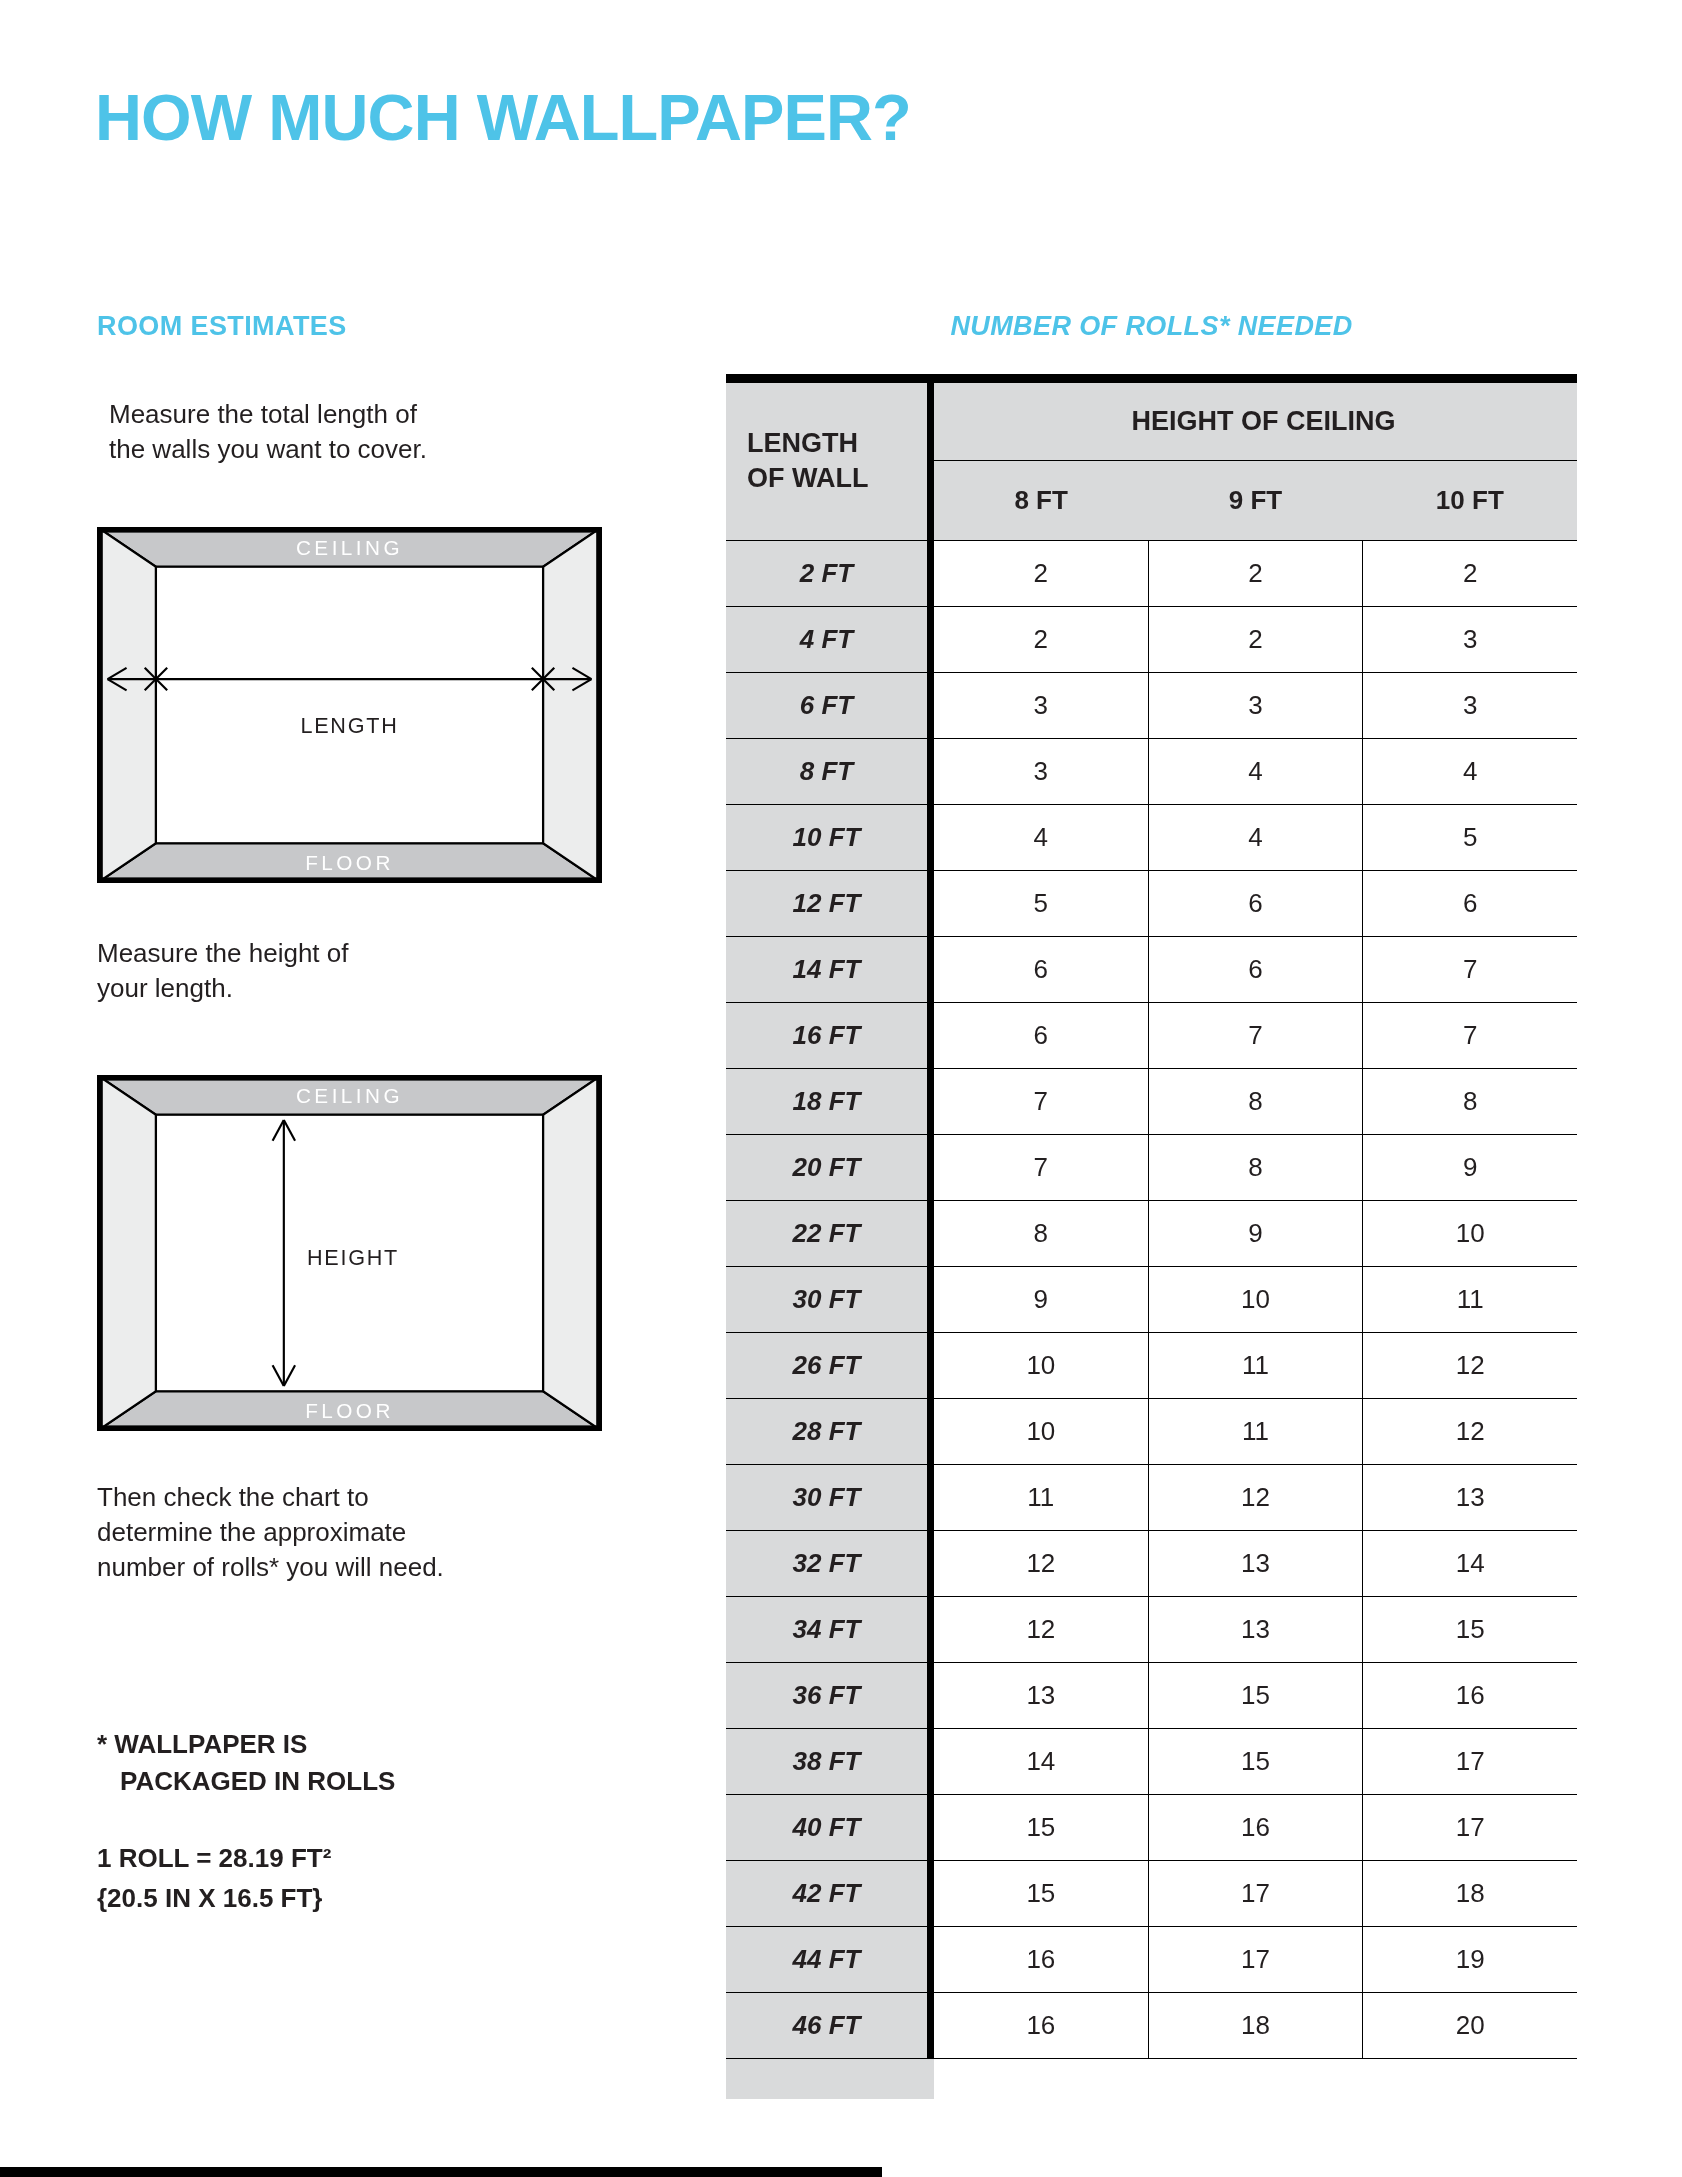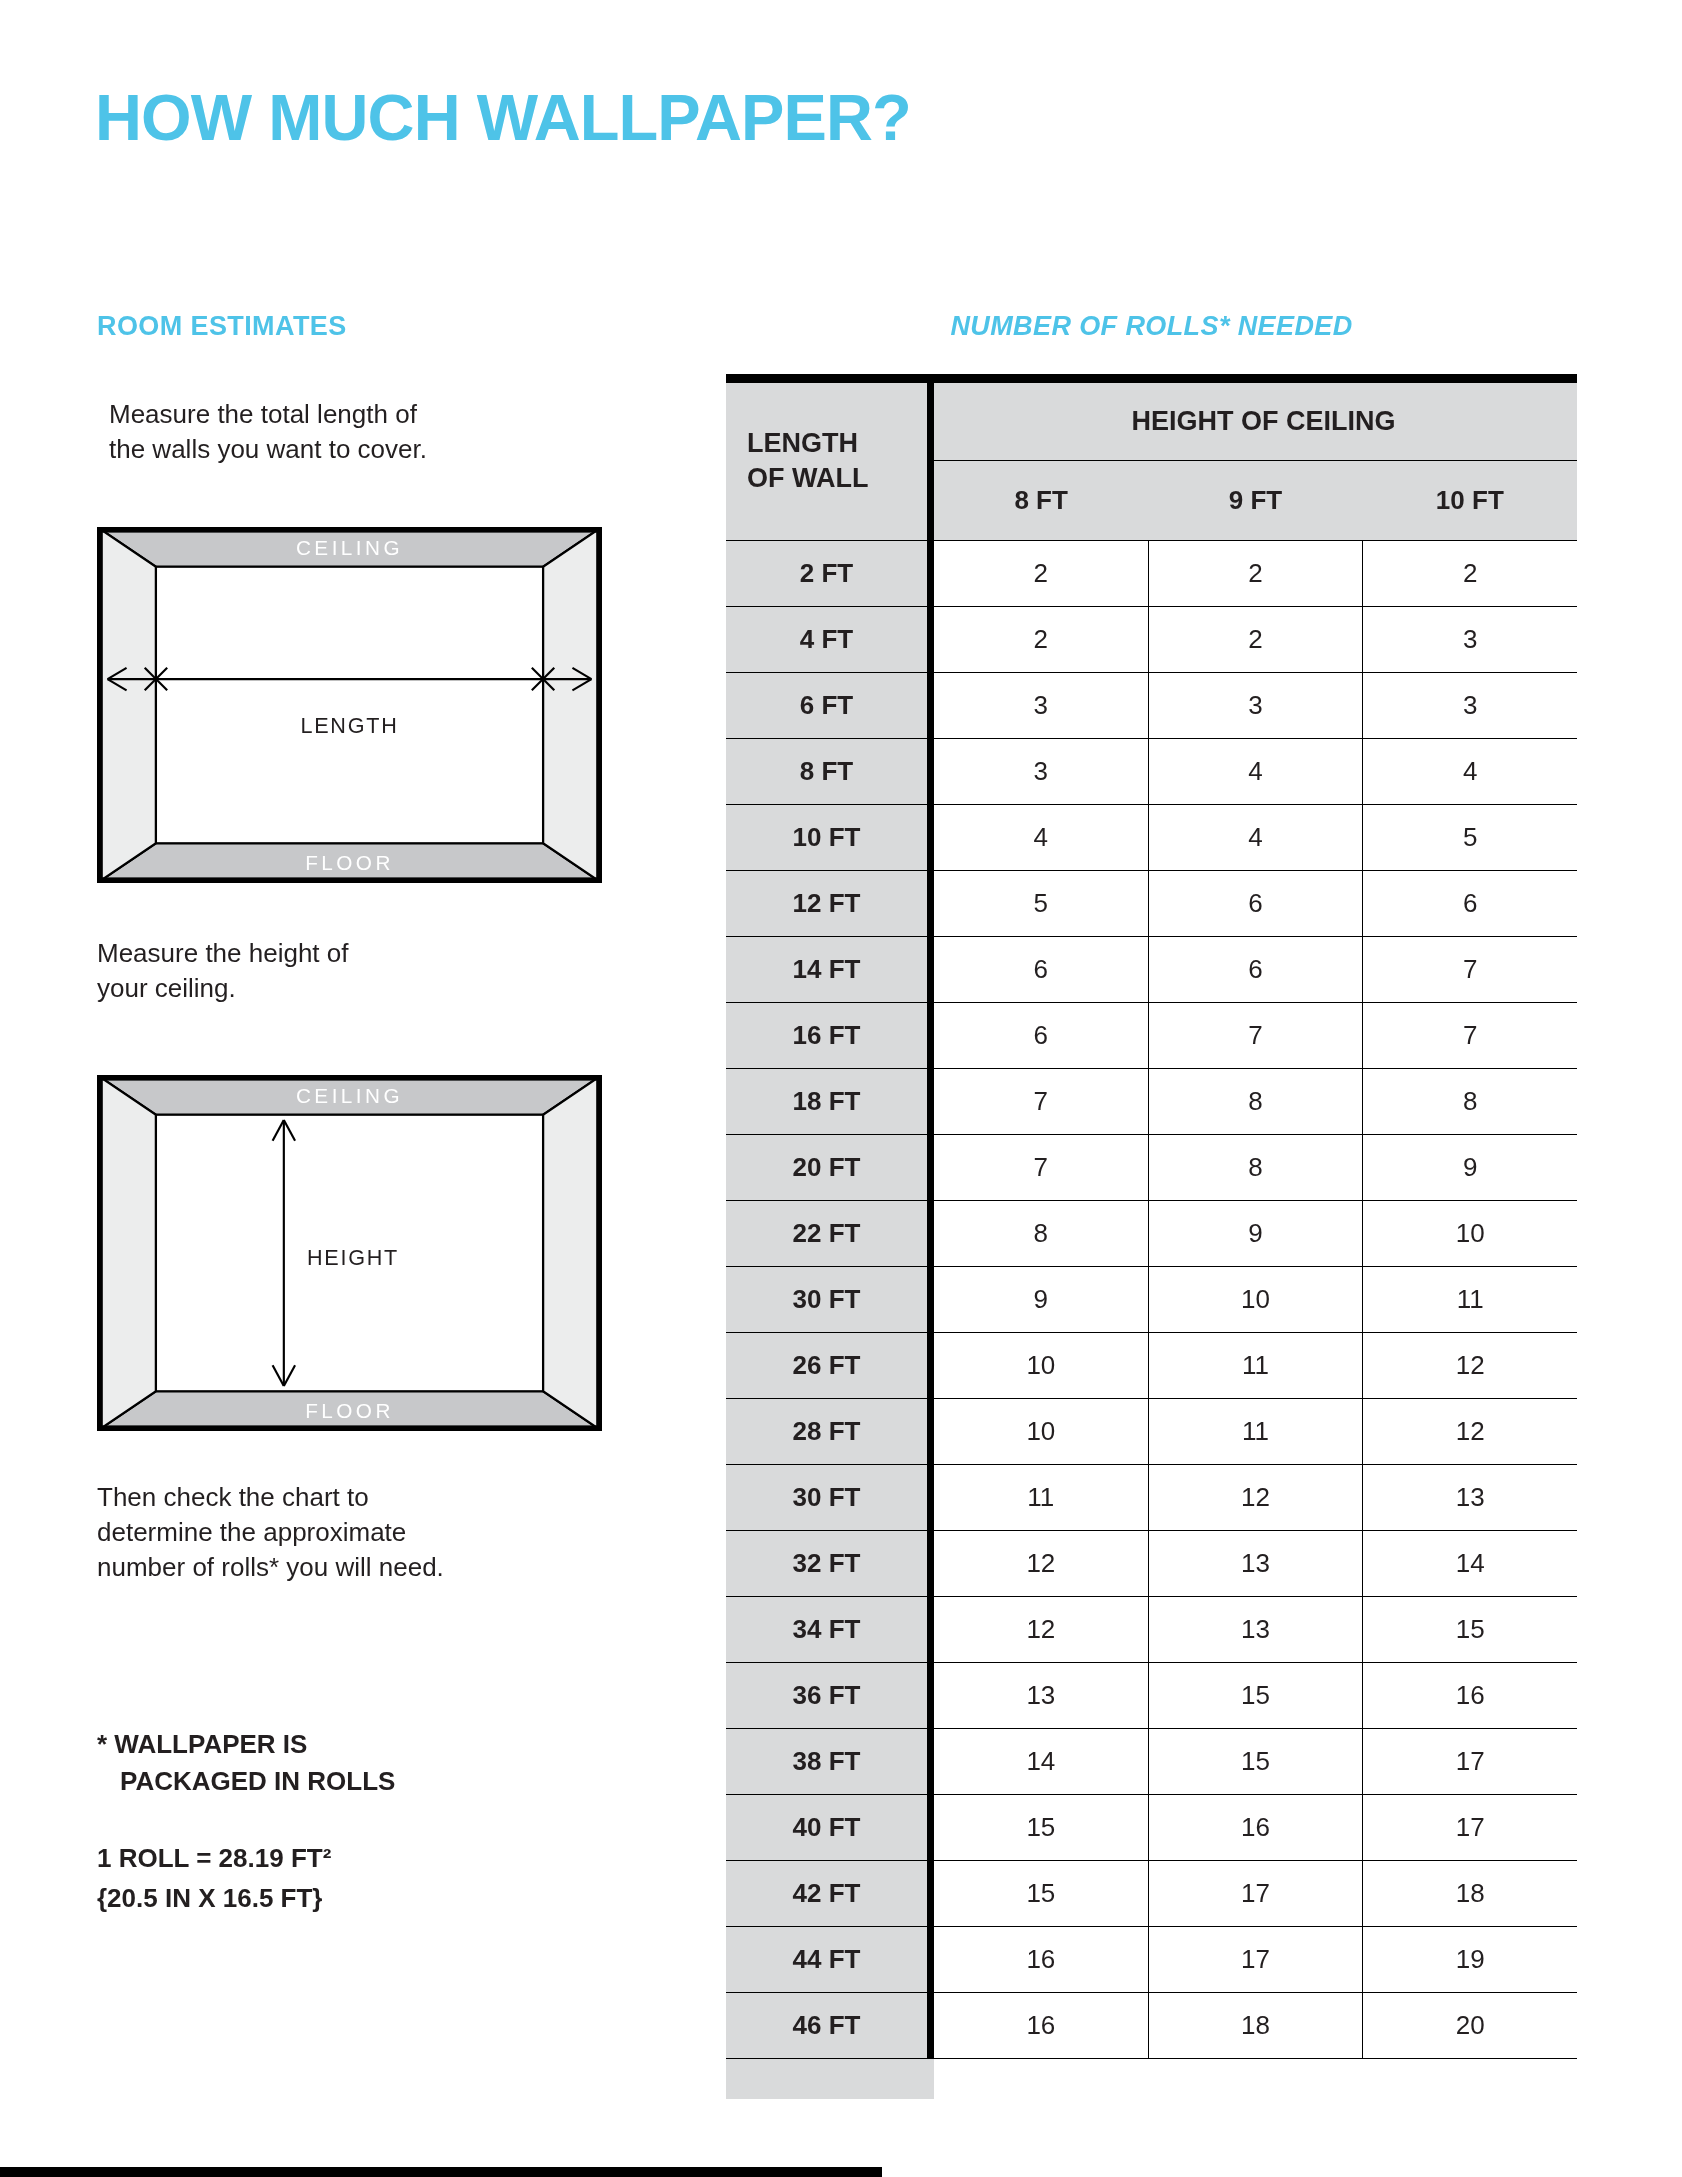--- a/index.html
+++ b/index.html
@@ -116,20 +116,21 @@
   .trow { display: flex; height: 66px; border-bottom: 1.7px solid #000; }
   .cell-length {
     width: 208px;
     background: var(--table-gray, #d9dadb);
     border-right: 7px solid #000;
     display: flex;
     align-items: center;
     justify-content: center;
     font-size: 26px;
     font-weight: bold;
+    font-style: italic;
   }
   .cell {
     flex: 1;
     display: flex;
     align-items: center;
     justify-content: center;
     font-size: 26px;
   }
   .cell + .cell { border-left: 1.7px solid #000; }
 
@@ -174,21 +175,21 @@
       <line x1="55" y1="189" x2="81" y2="163"></line>
       <line x1="503" y1="163" x2="529" y2="189"></line>
       <line x1="503" y1="189" x2="529" y2="163"></line>
     </g>
     <text class="room-band-label" x="292" y="32">CEILING</text>
     <text class="room-band-label" x="292" y="397">FLOOR</text>
     <text class="room-dim-label" x="292" y="238">LENGTH</text>
   </svg>
 
   <p class="para" id="para2">Measure the height of
-your ceiling.</p>
+your length.</p>
 
   <svg class="room" id="room2" viewBox="0 0 584 412">
     <polygon points="0,0 584,0 516,46 68,46" fill="#C7C8CA" stroke="#000" stroke-width="2.5"></polygon>
     <polygon points="68,366 516,366 584,412 0,412" fill="#C7C8CA" stroke="#000" stroke-width="2.5"></polygon>
     <polygon points="0,0 68,46 68,366 0,412" fill="#ECEDED" stroke="#000" stroke-width="2.5"></polygon>
     <polygon points="584,0 516,46 516,366 584,412" fill="#ECEDED" stroke="#000" stroke-width="2.5"></polygon>
     <rect x="68" y="46" width="448" height="320" fill="#ffffff" stroke="#000" stroke-width="2.5"></rect>
     <rect x="0" y="0" width="584" height="412" fill="none" stroke="#000" stroke-width="13"></rect>
     <g stroke="#000" stroke-width="2.5">
       <line x1="216" y1="52" x2="216" y2="360"></line>

